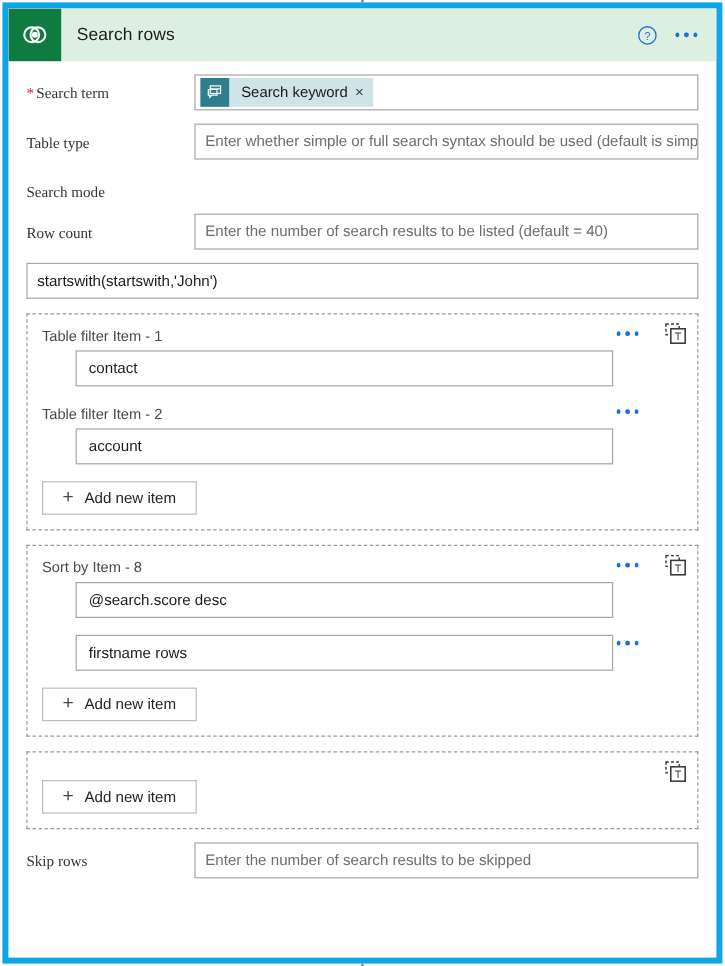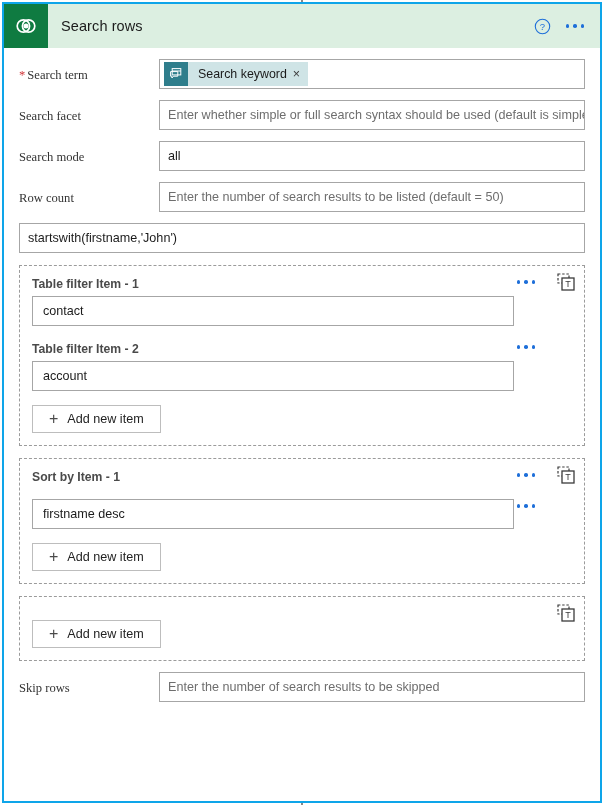--- a/index.html
+++ b/index.html
@@ -27,21 +27,21 @@
     background: #8a8886;
   }
   .connector.top { top: 0; height: 4px; }
   .connector.bottom { bottom: 0; height: 8px; }
 
   
   .card {
     position: absolute;
     left: 2px; top: 2px;
     width: 600px; height: 801px;
-    border: 2px solid #0ea5e9;
+    border: 5px solid #0ea5e9;
     background: #ffffff;
     overflow: hidden;
   }
 
   
   .header {
     position: relative;
     height: 44px;
     background: #dcefe1;
     display: flex;
@@ -178,40 +178,40 @@
   }
   .array-item { position: relative; }
   .array-item + .array-item { margin-top: 14px; }
 
   .item-head {
     display: flex;
     align-items: center;
     height: 17px;
     margin-bottom: 4px;
     padding-right: 90px;
-    font-weight: bold;
   }
   .item-title {
     font-size: 12.2px;
     color: #4a4a4a;
     white-space: nowrap;
   }
   .item-input {
     height: 30px;
     border: 1px solid #a6a6a6;
     background: #fff;
     display: flex;
     align-items: center;
     padding: 0 10px;
     font-size: 12.6px;
     color: #1b1b1b;
     margin-right: 58px;
     cursor: text;
     white-space: nowrap;
     overflow: hidden;
+    margin-left: 28px;
   }
   .item-input.placeholder { color: #6e6e6e; }
 
   
   .item-menu {
     position: absolute;
     right: 36px;
     top: 1px;
     display: flex;
     gap: 4px;
@@ -310,43 +310,40 @@
                 </svg>
               </span>
               <span class="chip-label">Search keyword</span>
               <span class="chip-x">×</span>
             </span>
           </div>
         </div>
       </div>
 
       <div class="row">
-        <div class="label">Search facet</div>
+        <div class="label">Table type</div>
         <div class="field">
           <div class="input placeholder">Enter whether simple or full search syntax should be used (default is simple)</div>
         </div>
       </div>
 
       <div class="row">
         <div class="label">Search mode</div>
-        <div class="field">
-          <div class="input">all</div>
-        </div>
       </div>
 
       <div class="row">
         <div class="label">Row count</div>
         <div class="field">
-          <div class="input placeholder">Enter the number of search results to be listed (default = 50)</div>
+          <div class="input placeholder">Enter the number of search results to be listed (default = 40)</div>
         </div>
       </div>
 
       <div class="row">
         <div class="field">
-          <div class="input">startswith(firstname,'John')</div>
+          <div class="input">startswith(startswith,'John')</div>
         </div>
       </div>
 
       <div class="array-panel">
         <span class="panel-delete">
           <svg width="18" height="18" viewBox="0 0 18 18" aria-hidden="true">
             <rect x="1" y="1" width="11" height="9" fill="none" stroke="#3b3b3b" stroke-width="1.2" stroke-dasharray="2.4 1.8"></rect>
             <rect x="5" y="5" width="12" height="12" fill="#ffffff" stroke="#3b3b3b" stroke-width="1.3"></rect>
             <text x="11" y="14.4" text-anchor="middle" font-size="9" font-family="Liberation Sans, sans-serif" fill="#3b3b3b">T</text>
           </svg>
@@ -386,36 +383,37 @@
         <span class="panel-delete">
           <svg width="18" height="18" viewBox="0 0 18 18" aria-hidden="true">
             <rect x="1" y="1" width="11" height="9" fill="none" stroke="#3b3b3b" stroke-width="1.2" stroke-dasharray="2.4 1.8"></rect>
             <rect x="5" y="5" width="12" height="12" fill="#ffffff" stroke="#3b3b3b" stroke-width="1.3"></rect>
             <text x="11" y="14.4" text-anchor="middle" font-size="9" font-family="Liberation Sans, sans-serif" fill="#3b3b3b">T</text>
           </svg>
         </span>
 
         <div class="array-item">
           <div class="item-head">
-            <span class="item-title">Sort by Item - 1</span>
+            <span class="item-title">Sort by Item - 8</span>
           </div>
           <span class="item-menu">
             <i></i>
               <i></i>
               <i></i>
           </span>
+          <div class="item-input">@search.score desc</div>
         </div>
 
         <div class="array-item">
           <span class="item-menu">
             <i></i>
               <i></i>
               <i></i>
           </span>
-          <div class="item-input">firstname desc</div>
+          <div class="item-input">firstname rows</div>
         </div>
 
         <div class="add-btn">
           <span class="plus">+</span>
           <span>Add new item</span>
         </div>
       </div>
 
       <div class="array-panel">
         <span class="panel-delete">

